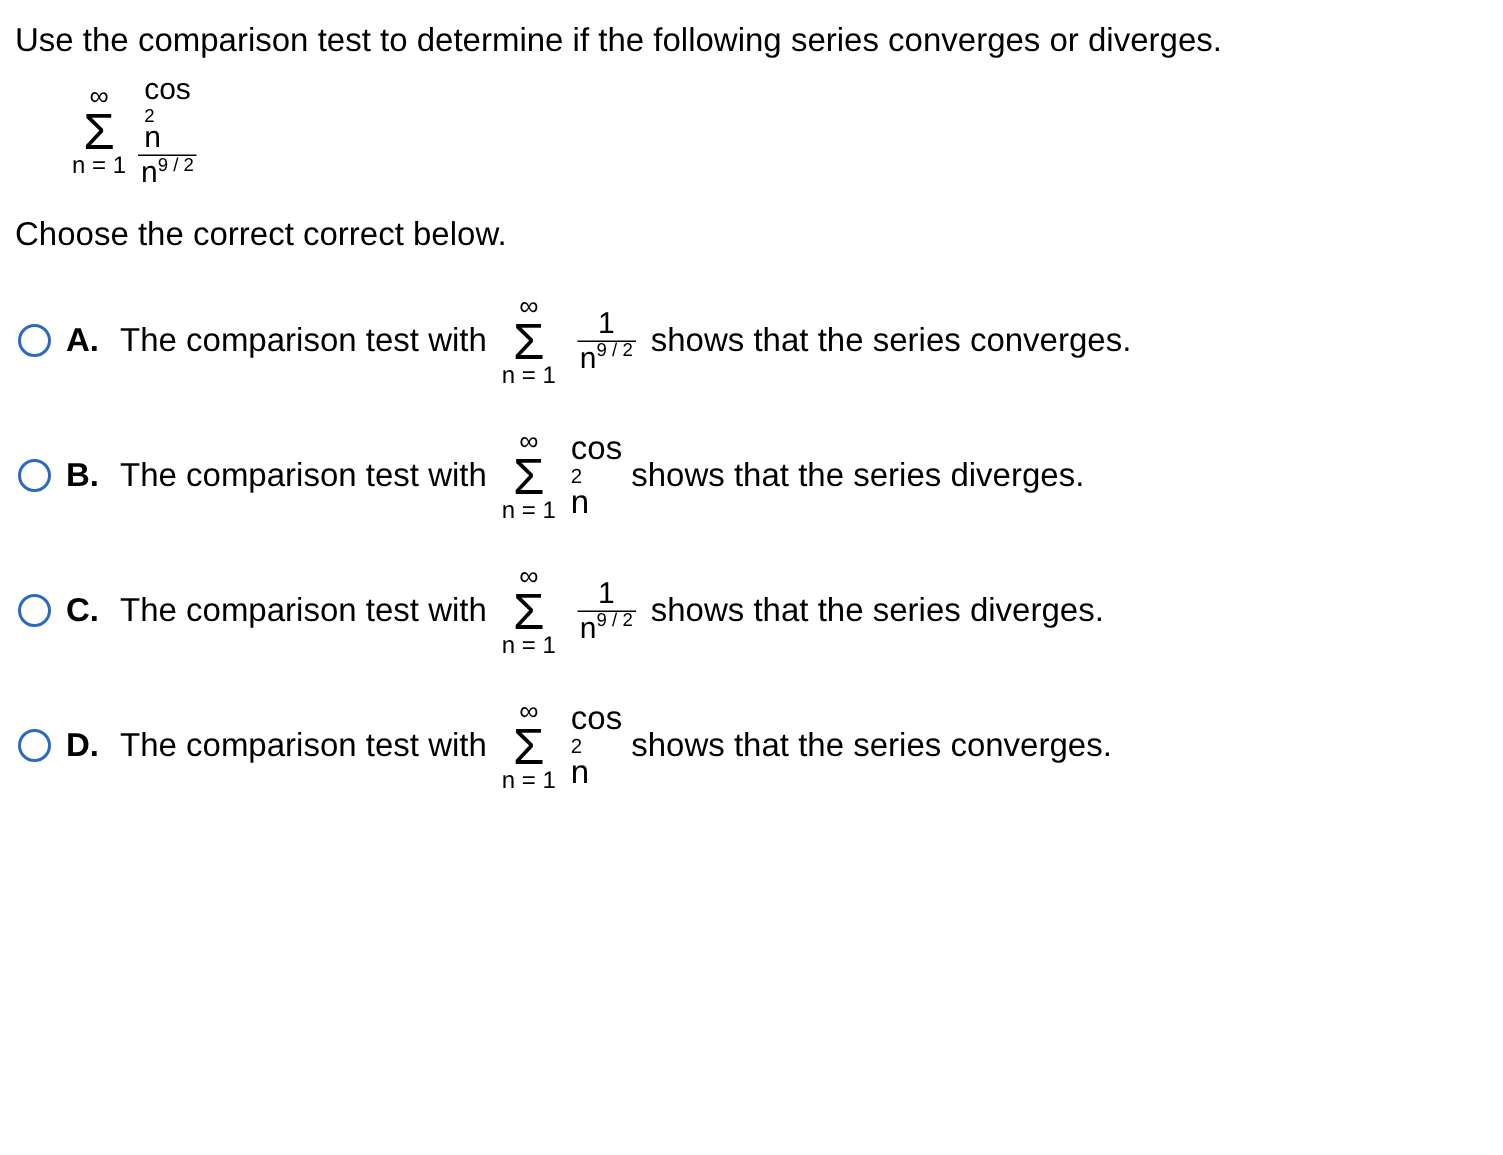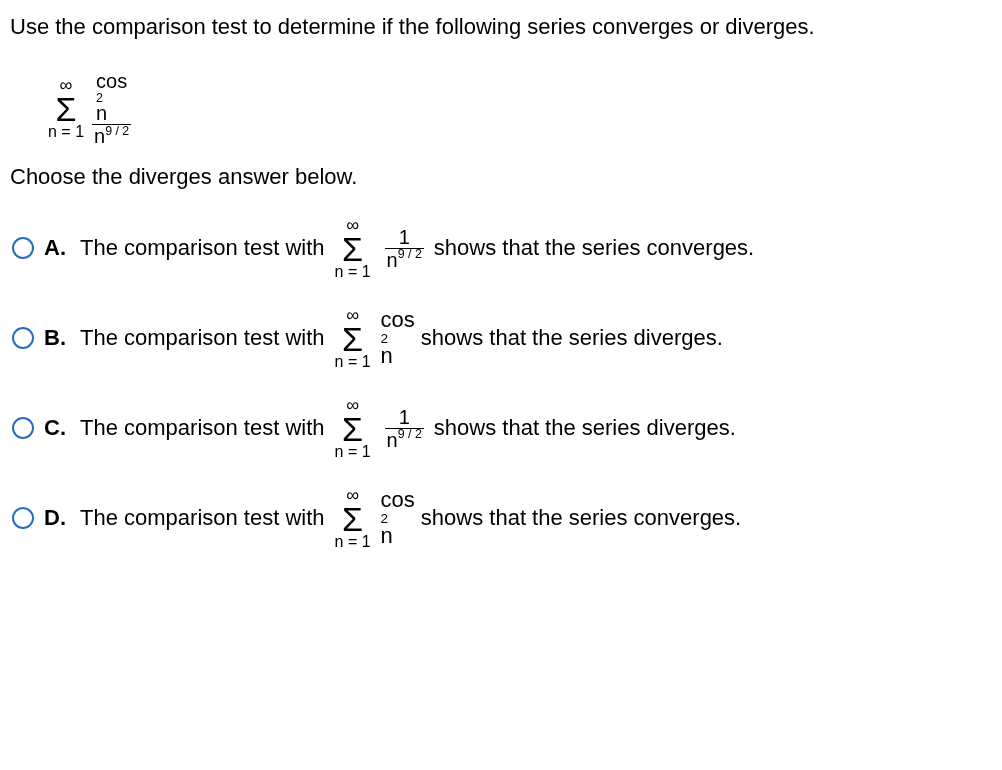--- a/index.html
+++ b/index.html
@@ -5,21 +5,21 @@
   body {
     font-family: Arial, Helvetica, sans-serif;
     font-size: 22px;
     color: #000;
     margin: 0;
     padding: 12px 10px 10px 10px;
     width: 1002px;
     box-sizing: border-box;
     background: #fff;
   }
-  .question-text { margin-bottom: 29px; line-height: 1.35; }
+  .question-text { margin-bottom: 8px; line-height: 1.35; }
   .main-series { margin: 0 0 18px 34px; }
   .instruction { margin: 10px 0 26px 0; }
   .options { display: flex; flex-direction: column; gap: 26px; margin-left: 2px; }
   .option {
     display: flex;
     align-items: center;
     gap: 10px;
   }
   .radio {
     width: 18px; height: 18px;
@@ -91,21 +91,21 @@
         </span>
       </span>
       <span class="den pow">
         <span class="pow-base">n</span>
           <span class="sup">9 / 2</span>
       </span>
     </span>
   </span>
 </div>
 
-<div class="instruction">Choose the diverges answer below.</div>
+<div class="instruction">Choose the correct correct below.</div>
 
 <div class="options">
 
   <div class="option">
     <span class="radio"></span>
     <span class="opt-label">A.</span>
     <span class="opt-text">
       <span>The comparison test with </span>
       <span class="sigma-block">
         <span class="top">∞</span>

